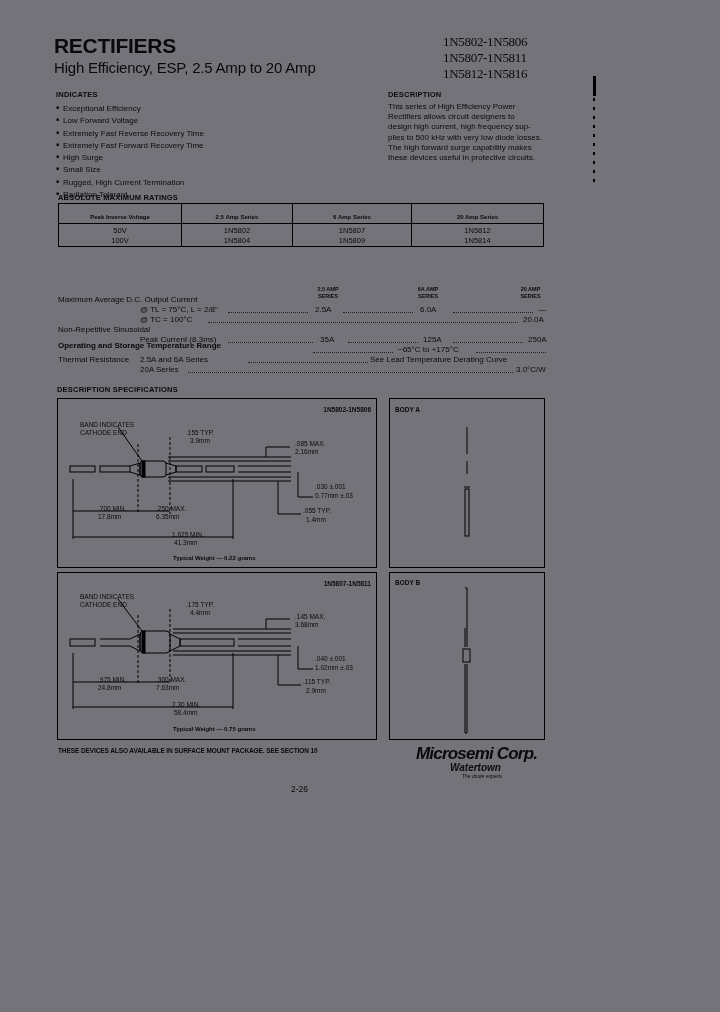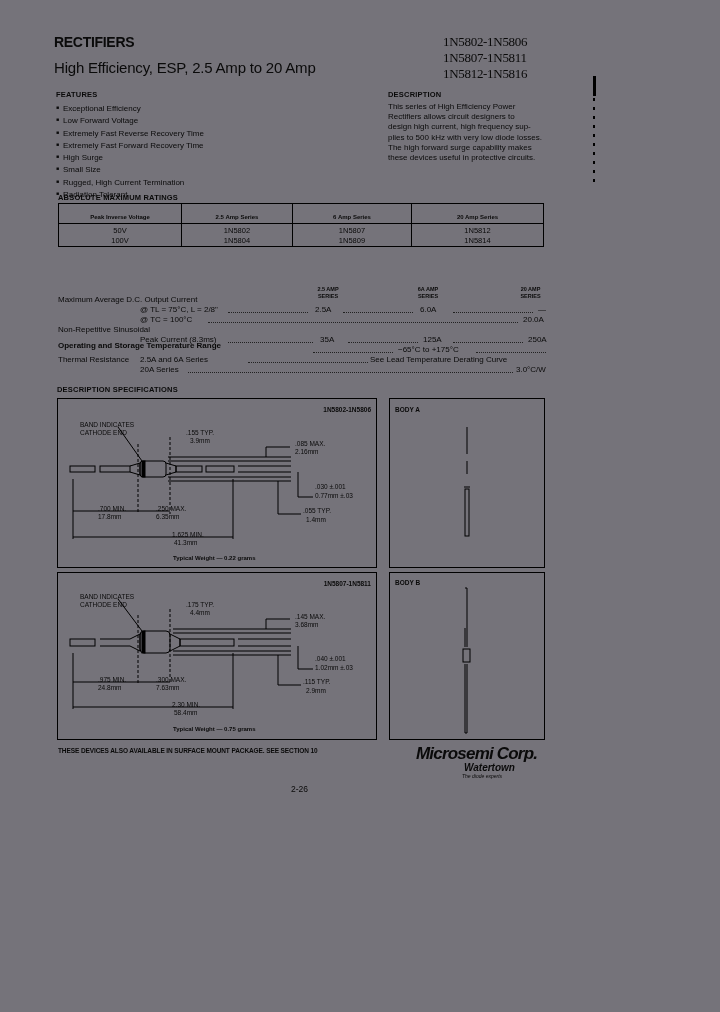--- a/index.html
+++ b/index.html
@@ -1,21 +1,21 @@
 <!DOCTYPE html>
 <html><head>
 <meta charset="utf-8">
 <style>
   html, body { margin:0; padding:0; }
   body {
     width:720px; height:1012px; background:#75737a; position:relative; overflow:hidden;
     font-family:"Liberation Sans", sans-serif; color:#0a0a0a;
   }
   .abs { position:absolute; }
-  .title { left:54px; top:34px; font-size:14px; font-weight:bold; letter-spacing:-0.3px; }
+  .title { left:54px; top:34px; font-size:21px; font-weight:bold; letter-spacing:-0.3px; }
   .subtitle { left:54px; top:59px; font-size:15px; letter-spacing:-0.2px; }
   .partnums { left:443px; top:34px; font-size:13px; line-height:16px; font-family:"Liberation Serif", serif; letter-spacing:-0.3px; }
   .marginbar { left:593px; top:76px; width:3px; height:20px; background:#000; }
   .marginticks { left:593px; top:98px; width:2px; height:90px;
     background:repeating-linear-gradient(to bottom,#000 0 3px,transparent 3px 9px); }
   .sec-h { font-size:7.5px; font-weight:bold; letter-spacing:0.2px; }
   .features { left:56px; top:90px; }
   .features ul { list-style:none; margin:3px 0 0 0; padding:0; }
   .features li { font-size:8px; line-height:10.3px; }
   .features li:before { content:"■"; font-size:5px; vertical-align:2px; margin-right:4px; }
@@ -33,39 +33,39 @@
   .colh { position:absolute; font-size:5.5px; font-weight:bold; text-align:center; line-height:7px; }
   .dots { border-bottom:1px dotted #222; display:inline-block; }
   .mech-h { left:57px; top:385px; }
   .box { position:absolute; border:1.5px solid #000; }
   .boxlabel { position:absolute; font-size:6.5px; font-weight:bold; }
   .dim { position:absolute; font-size:6.5px; line-height:8px; white-space:nowrap; }
   .footer-note { left:58px; top:747px; font-size:6.5px; font-weight:bold; letter-spacing:-0.1px; }
   .pagenum { left:291px; top:784px; font-size:8.5px; }
   .logo { left:416px; top:744px; }
   .logo .l1 { font-size:17px; font-weight:bold; font-style:italic; letter-spacing:-0.8px; }
-  .logo .l2 { font-size:10px; font-weight:bold; font-style:italic; margin-left:48px; margin-top:-2px; }
+  .logo .l2 { font-size:10px; font-weight:bold; font-style:italic; margin-left:34px; margin-top:-2px; }
   .logo .l3 { font-size:5px; font-style:italic; margin-left:46px; }
   svg { position:absolute; overflow:visible; }
 </style>
 </head>
 <body>
 
 <div class="abs title">RECTIFIERS</div>
 <div class="abs subtitle">High Efficiency, ESP, 2.5 Amp to 20 Amp</div>
 <div class="abs partnums">
   <div>1N5802-1N5806</div>
   <div>1N5807-1N5811</div>
   <div>1N5812-1N5816</div>
 </div>
 <div class="abs marginbar"></div>
 <div class="abs marginticks"></div>
 
 <div class="abs features">
-  <div class="sec-h">FEATURES</div>
+  <div class="sec-h">INDICATES</div>
   <ul>
     <li>Exceptional Efficiency</li>
     <li>Low Forward Voltage</li>
     <li>Extremely Fast Reverse Recovery Time</li>
     <li>Extremely Fast Forward Recovery Time</li>
     <li>High Surge</li>
     <li>Small Size</li>
     <li>Rugged, High Current Termination</li>
     <li>Radiation Tolerant</li>
   </ul>

